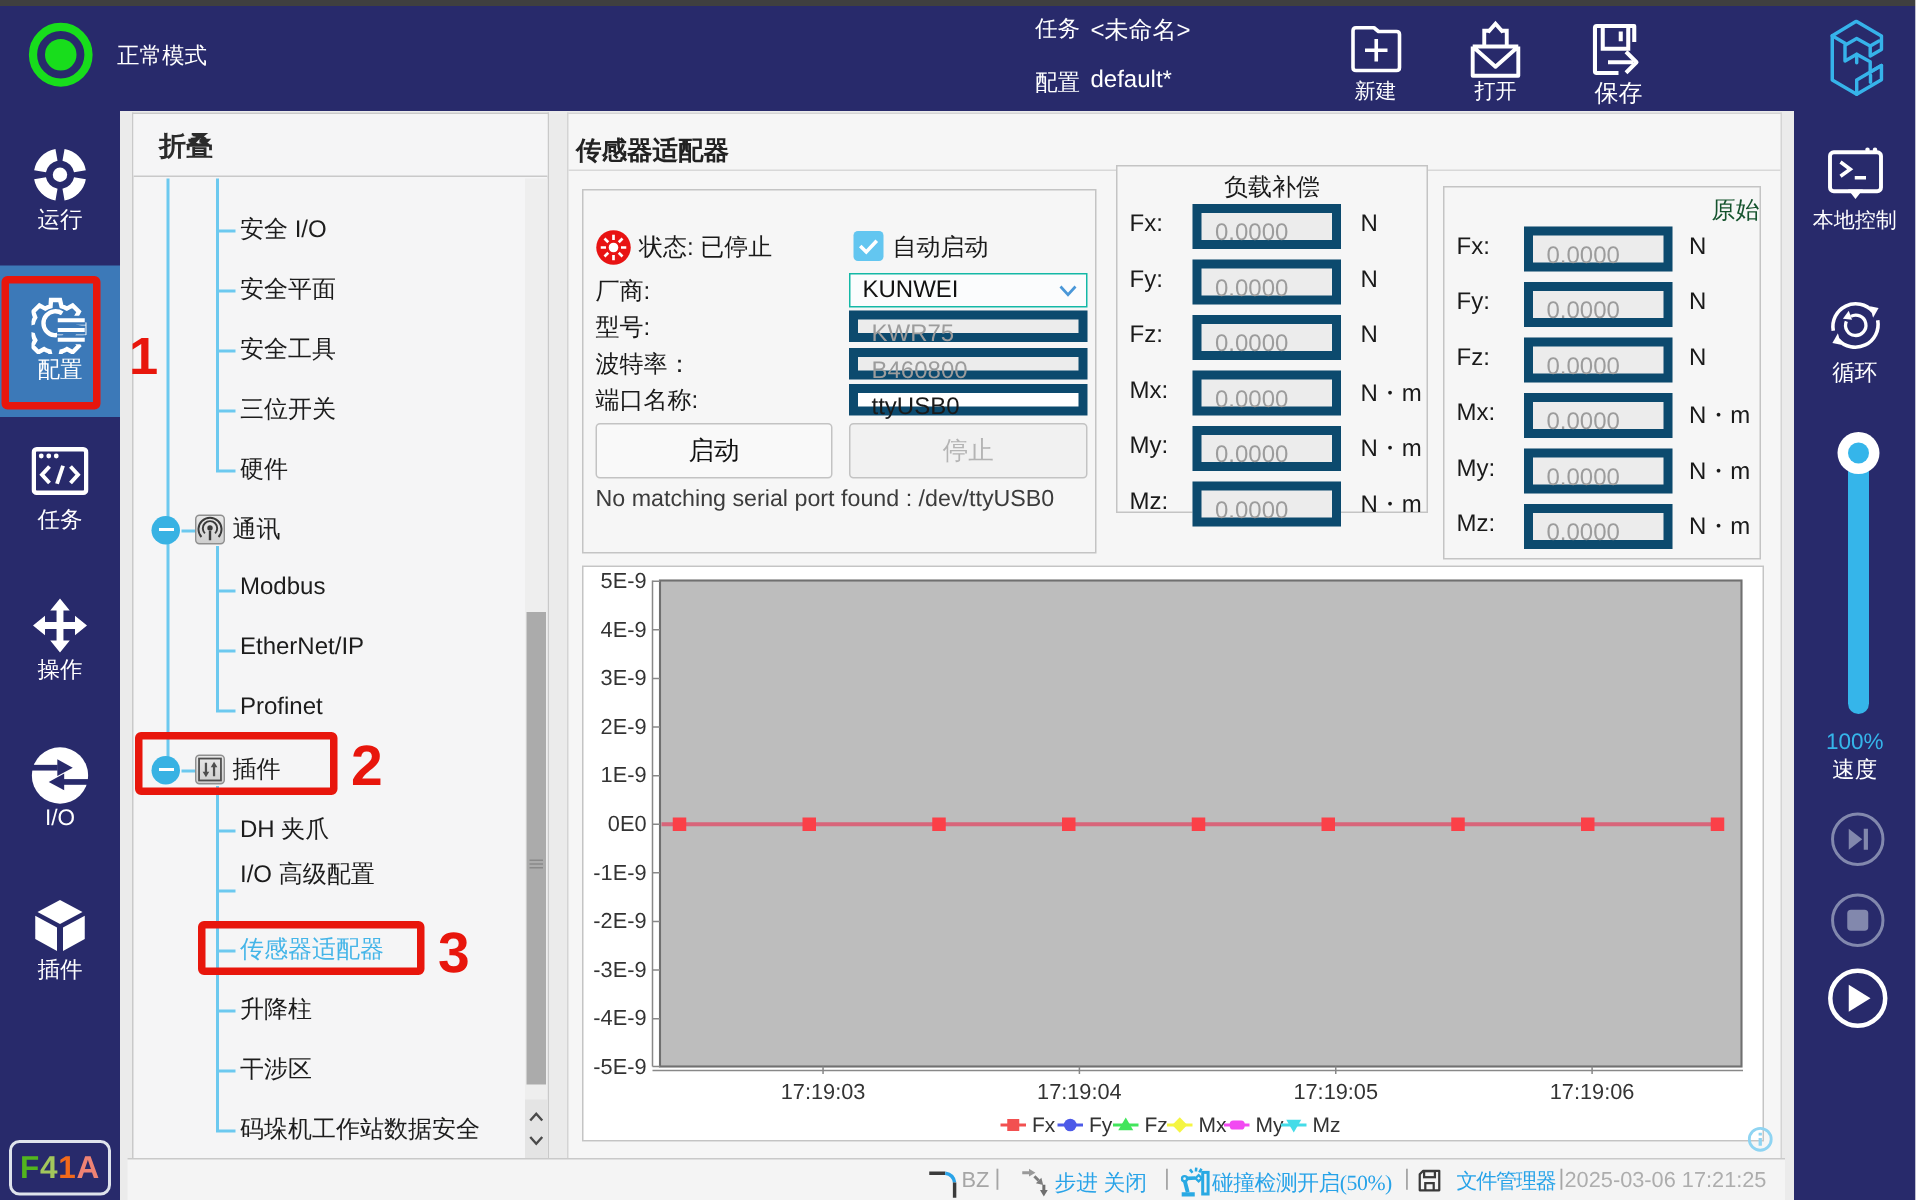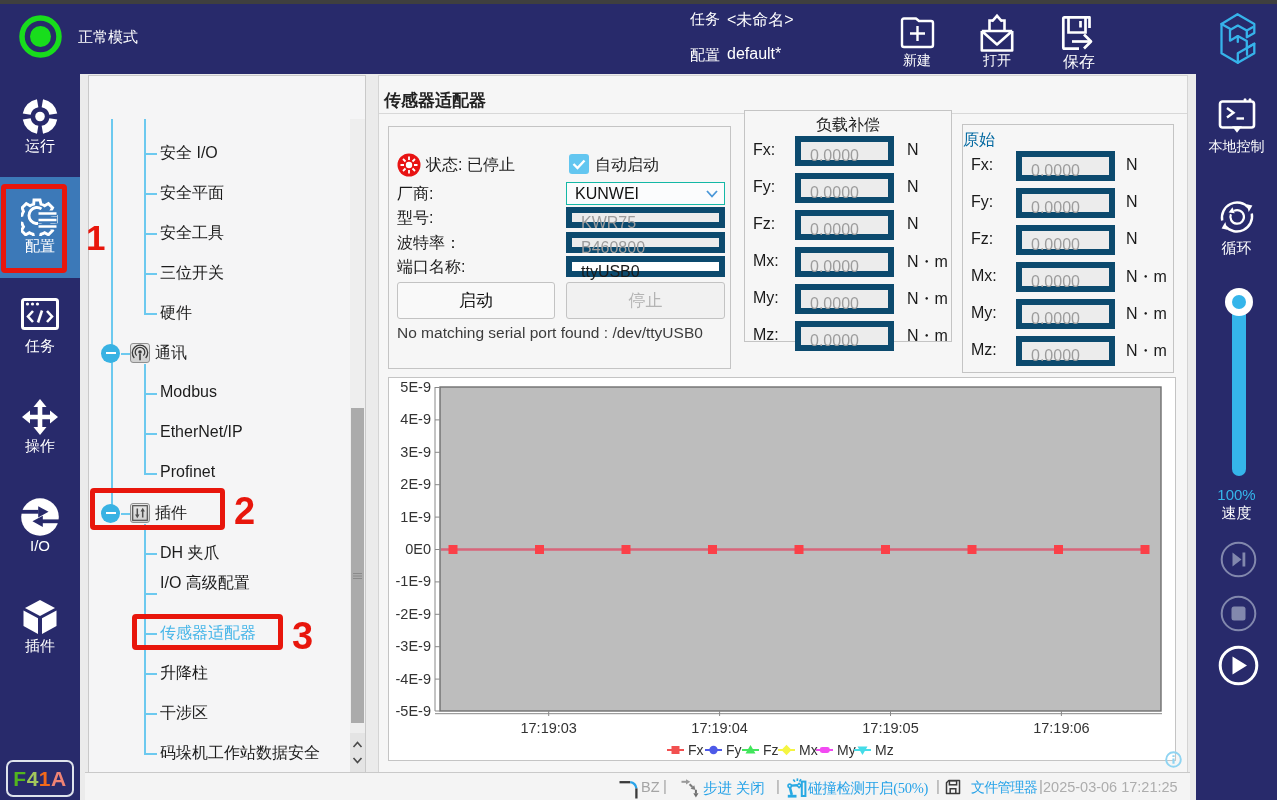--- a/index.html
+++ b/index.html
@@ -270,20 +270,23 @@
     <div class="trow" style="left:71px;top:497px">I/O 高级配置</div>
   <div class="tline" style="left:55px;top:556.5px;width:13px;height:2px"></div>
     <div class="trow" style="left:71px;top:547px;color:#45b5e8">传感器适配器</div>
   <div class="tline" style="left:55px;top:596.5px;width:13px;height:2px"></div>
     <div class="trow" style="left:71px;top:587px">升降柱</div>
   <div class="tline" style="left:55px;top:636.5px;width:13px;height:2px"></div>
     <div class="trow" style="left:71px;top:627px">干涉区</div>
   <div class="tline" style="left:55px;top:676.5px;width:13px;height:2px"></div>
     <div class="trow" style="left:71px;top:667px">码垛机工作站数据安全</div>
 
+  <div id="treehead" style="background:#f5f5f6">
+      <span>折叠</span>
+    </div>
 
   <div class="abs" style="left:261px;top:43px;width:15px;height:653px;background:#eeeeee"></div>
   <div class="abs" style="left:262px;top:332px;width:13px;height:315px;background:#ababab"></div>
   <svg class="abs" style="left:263px;top:496px" width="11" height="10" viewBox="0 0 11 10" stroke="#8a8a8a" stroke-width="1">
       <path d="M1 1.5 H10 M1 4 H10 M1 6.5 H10"></path>
     </svg>
   <div class="abs" style="left:261px;top:657px;width:15px;height:39px;background:#e4e4e4"></div>
   <svg class="abs" style="left:262px;top:662px" width="13" height="30" viewBox="0 0 13 30" fill="none" stroke="#4a4a4a" stroke-width="1.6">
     <path d="M2.5 9 L6.5 4.5 L10.5 9"></path>
     <path d="M2.5 20 L6.5 24.5 L10.5 20"></path>
@@ -345,21 +348,21 @@
       <div class="flabel" style="left:162px;top:141px">N・m</div>
     <div class="flabel" style="left:8px;top:178px">My:</div>
       <div class="finput" style="left:50px;top:173px;width:99px;height:30px;line-height:28px">0.0000</div>
       <div class="flabel" style="left:162px;top:178px">N・m</div>
     <div class="flabel" style="left:8px;top:215px">Mz:</div>
       <div class="finput" style="left:50px;top:210px;width:99px;height:30px;line-height:28px">0.0000</div>
       <div class="flabel" style="left:162px;top:215px">N・m</div>
   </div>
 
   <div class="box" style="left:583px;top:48px;width:212px;height:249px">
-    <div class="abs" style="left:0;top:5px;width:100%;text-align:left;font-size:16px;color:#0369a1">原始</div>
+    <div class="abs" style="left:0;top:5px;width:100%;text-align:right;font-size:16px;color:#14532d">原始</div>
     <div class="flabel" style="left:8px;top:31px">Fx:</div>
       <div class="finput" style="left:53px;top:26px;width:99px;height:30px;line-height:28px">0.0000</div>
       <div class="flabel" style="left:163px;top:31px">N</div>
     <div class="flabel" style="left:8px;top:68px">Fy:</div>
       <div class="finput" style="left:53px;top:63px;width:99px;height:30px;line-height:28px">0.0000</div>
       <div class="flabel" style="left:163px;top:68px">N</div>
     <div class="flabel" style="left:8px;top:105px">Fz:</div>
       <div class="finput" style="left:53px;top:100px;width:99px;height:30px;line-height:28px">0.0000</div>
       <div class="flabel" style="left:163px;top:105px">N</div>
     <div class="flabel" style="left:8px;top:142px">Mx:</div>

